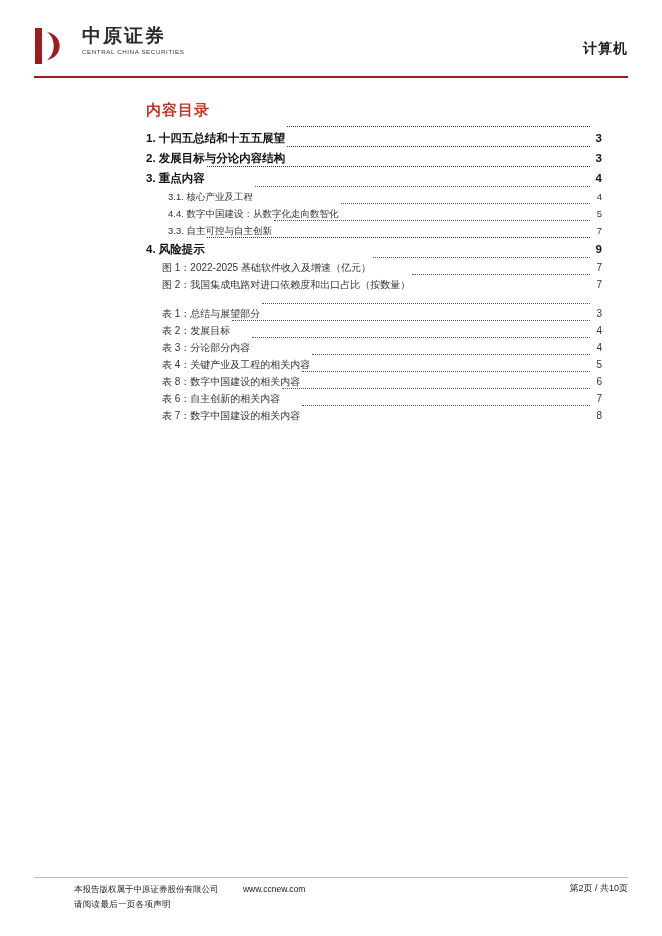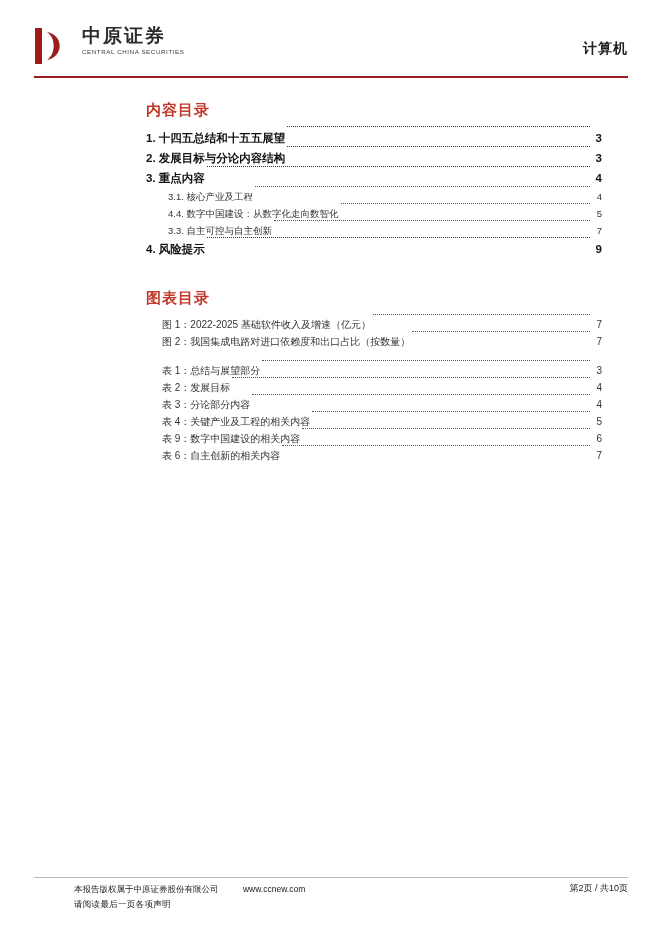--- a/index.html
+++ b/index.html
@@ -255,21 +255,20 @@
         <span class="toc-dots"></span>
         <span class="toc-page">7</span>
       </li>
       <li class="toc-item toc-l1">
         <span class="toc-label">4.  风险提示</span>
         <span class="toc-dots"></span>
         <span class="toc-page">9</span>
       </li>
     </ul>
 
-    <div class="section-title second">图表目录</div>
 
     <ul class="toc-list">
       <li class="toc-item toc-fig">
         <span class="toc-label">图 1：2022-2025 基础软件收入及增速（亿元）</span>
         <span class="toc-dots"></span>
         <span class="toc-page">7</span>
       </li>
       <li class="toc-item toc-fig">
         <span class="toc-label">图 2：我国集成电路对进口依赖度和出口占比（按数量）</span>
         <span class="toc-dots"></span>
@@ -292,28 +291,33 @@
         <span class="toc-label">表 3：分论部分内容</span>
         <span class="toc-dots"></span>
         <span class="toc-page">4</span>
       </li>
       <li class="toc-item toc-fig">
         <span class="toc-label">表 4：关键产业及工程的相关内容</span>
         <span class="toc-dots"></span>
         <span class="toc-page">5</span>
       </li>
       <li class="toc-item toc-fig">
-        <span class="toc-label">表 9：数字中国建设的相关内容</span>
+        <span class="toc-label">表 8：数字中国建设的相关内容</span>
         <span class="toc-dots"></span>
         <span class="toc-page">6</span>
       </li>
       <li class="toc-item toc-fig">
         <span class="toc-label">表 6：自主创新的相关内容</span>
         <span class="toc-dots"></span>
         <span class="toc-page">7</span>
+      </li>
+      <li class="toc-item toc-fig">
+        <span class="toc-label">表 7：数字中国建设的相关内容</span>
+        <span class="toc-dots"></span>
+        <span class="toc-page">8</span>
       </li>
     </ul>
 
   </div>
 
   <div class="footer-rule"></div>
   <div class="footer">
     <div class="footer-left">
       <div class="line1">
         <span>本报告版权属于中原证券股份有限公司</span>

